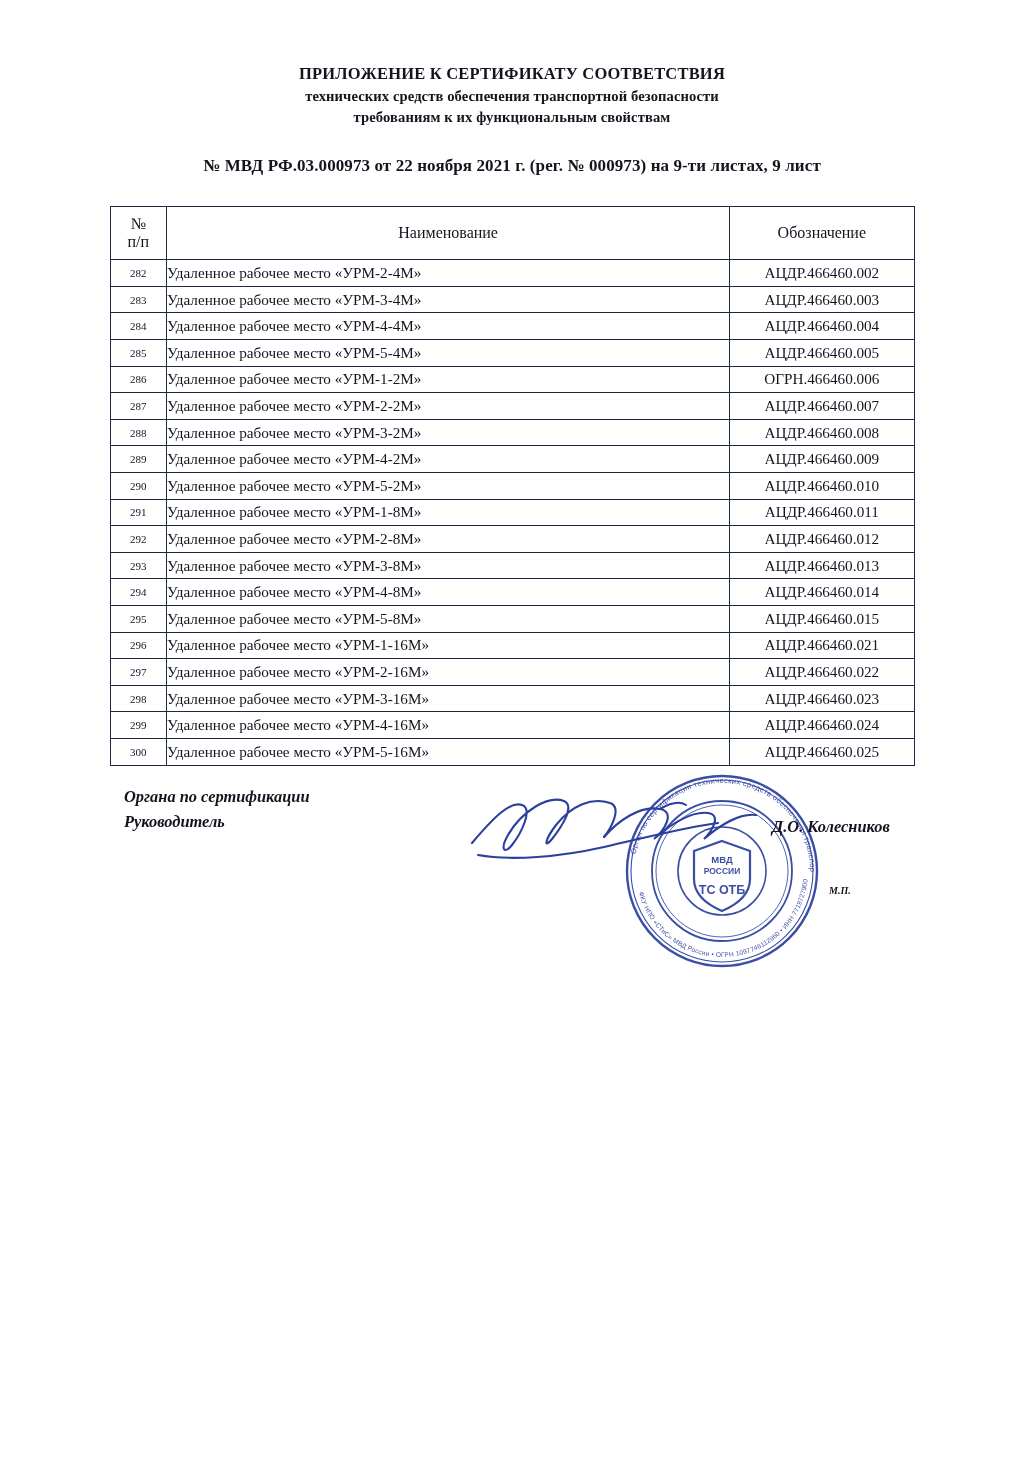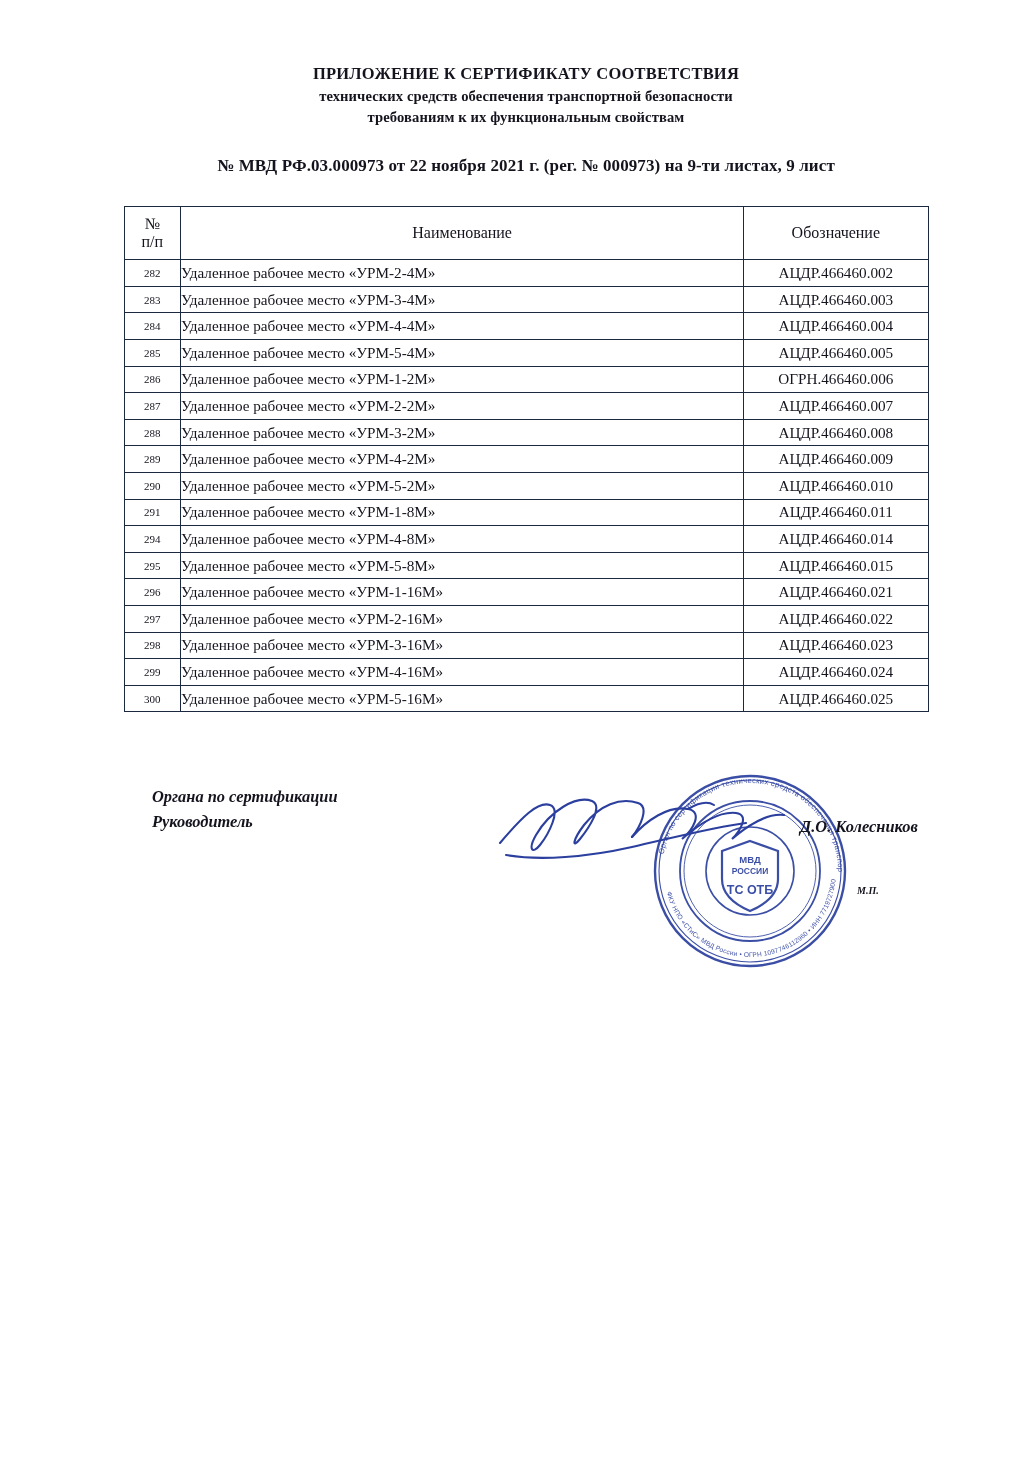--- a/index.html
+++ b/index.html
@@ -12,21 +12,20 @@
     height: 1457px;
     position: relative;
     font-family: "Liberation Serif", serif;
     color: #14141e;
     overflow: hidden;
   }
   .page {
     position: absolute;
     inset: 0;
     padding: 16px;
-    margin-left: 28px;
   }
 
   
   .doc-header {
     margin-top: 46px;
     text-align: center;
     line-height: 1.45;
   }
   .doc-header .line1 {
     font-weight: bold;
@@ -218,20 +217,30 @@
           </tr>
           <tr>
             <td class="num">290</td>
             <td class="name">Удаленное рабочее место «УРМ-5-2М»</td>
             <td class="desig">АЦДР.466460.010</td>
           </tr>
           <tr>
             <td class="num">291</td>
             <td class="name">Удаленное рабочее место «УРМ-1-8М»</td>
             <td class="desig">АЦДР.466460.011</td>
+          </tr>
+          <tr>
+            <td class="num">292</td>
+            <td class="name">Удаленное рабочее место «УРМ-2-8М»</td>
+            <td class="desig">АЦДР.466460.012</td>
+          </tr>
+          <tr>
+            <td class="num">293</td>
+            <td class="name">Удаленное рабочее место «УРМ-3-8М»</td>
+            <td class="desig">АЦДР.466460.013</td>
           </tr>
           <tr>
             <td class="num">294</td>
             <td class="name">Удаленное рабочее место «УРМ-4-8М»</td>
             <td class="desig">АЦДР.466460.014</td>
           </tr>
           <tr>
             <td class="num">295</td>
             <td class="name">Удаленное рабочее место «УРМ-5-8М»</td>
             <td class="desig">АЦДР.466460.015</td>

